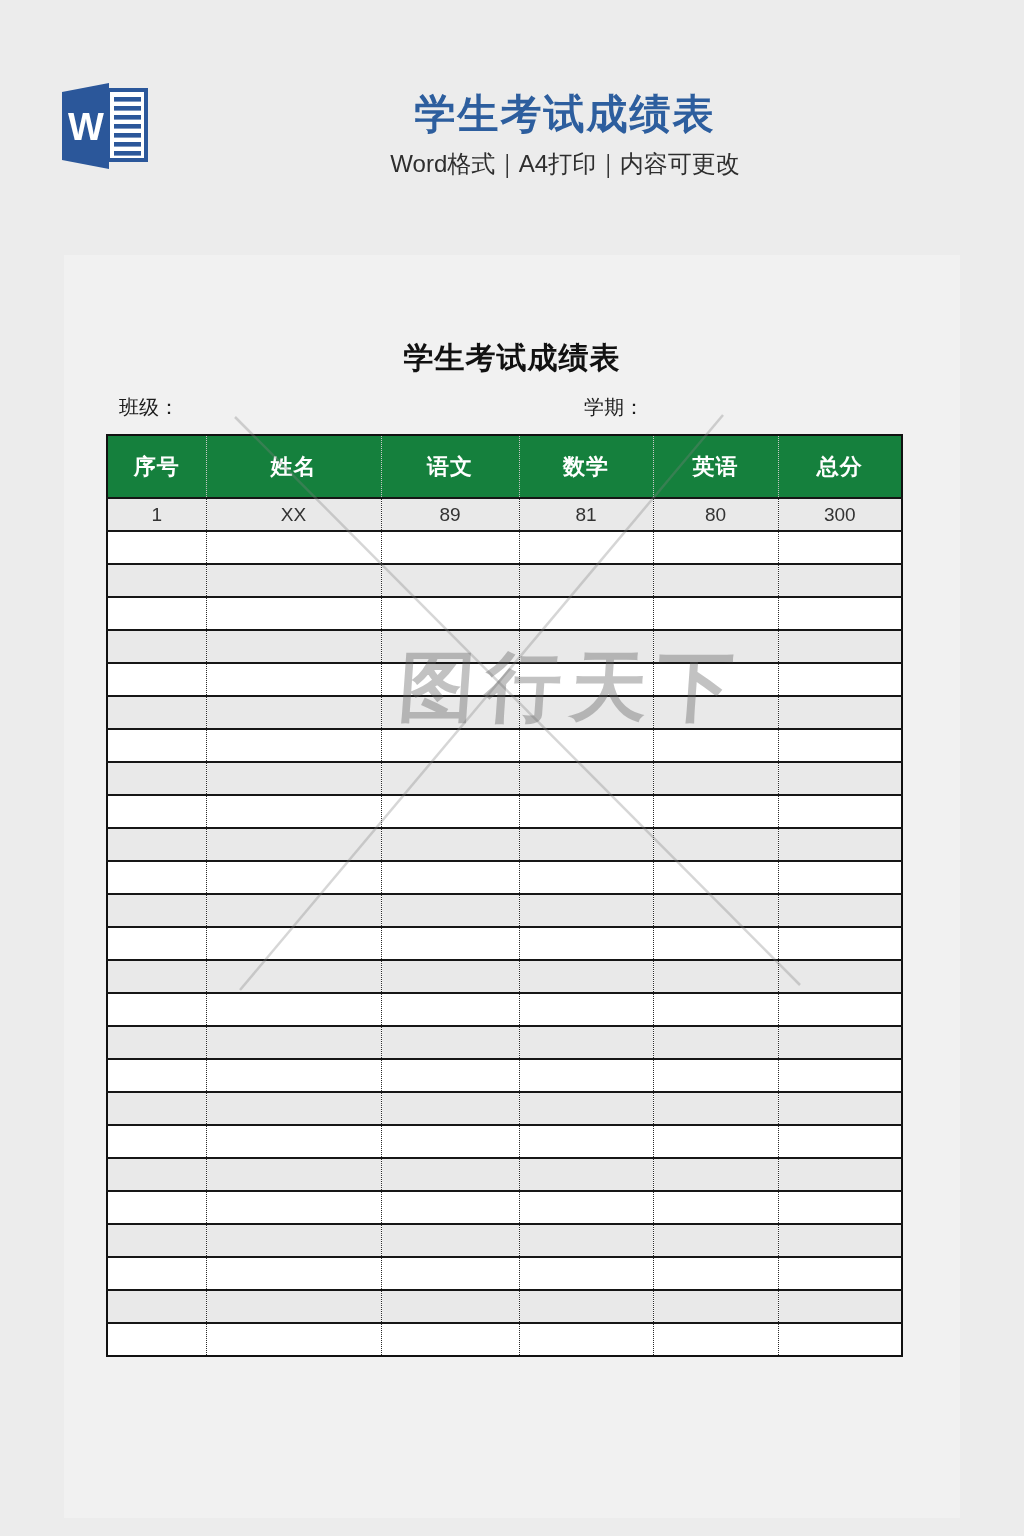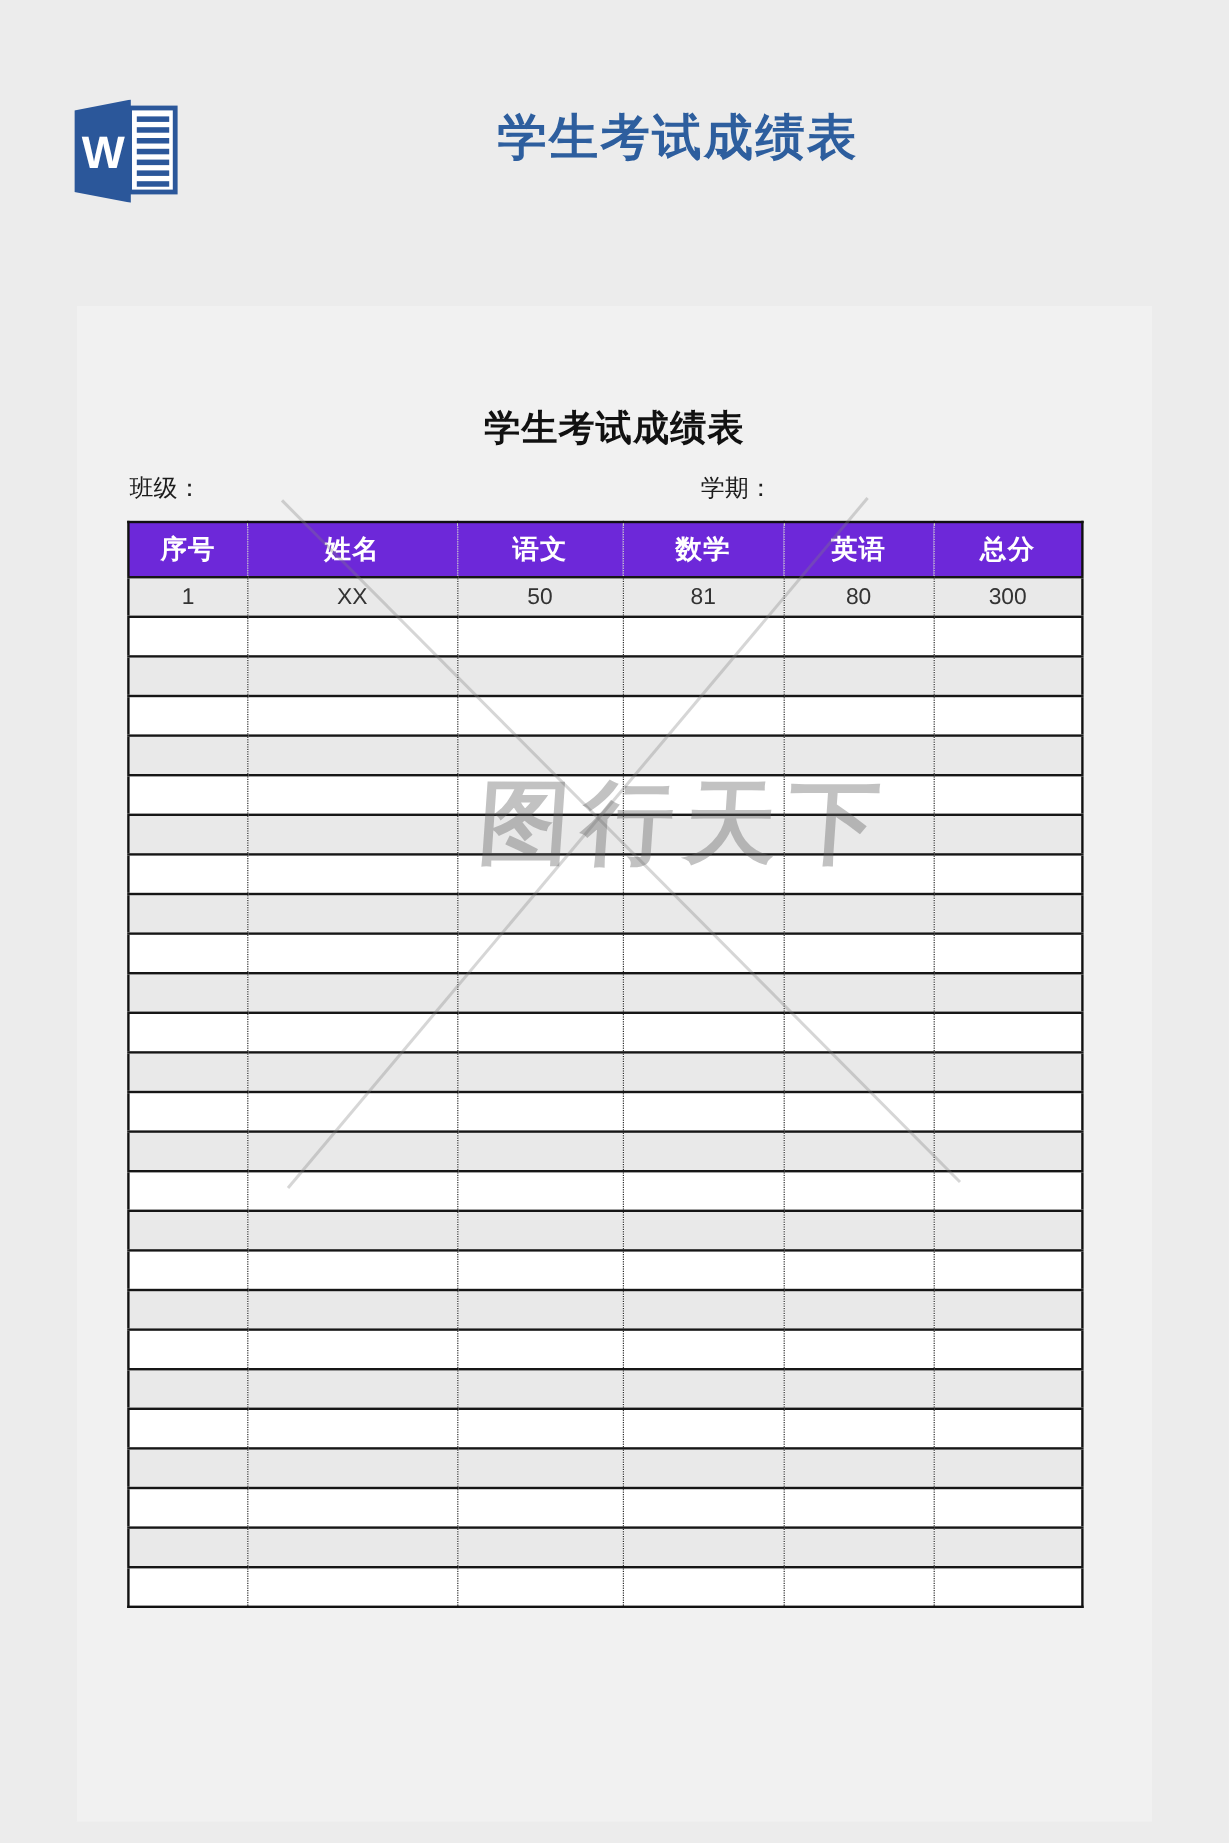--- a/index.html
+++ b/index.html
@@ -55,39 +55,39 @@
     color: #111;
     letter-spacing: 1px;
   }
   .field-label {
     position: absolute;
     top: 140px;
     font-size: 20px;
     line-height: 24px;
     color: #1c1c1c;
   }
-  .field-class   { left: 44px; }
+  .field-class   { left: 55px; }
   .field-semester{ left: 520px; }
 
   
   .score-table {
     position: absolute;
     left: 42px; top: 179px;
     width: 797px;
     border-collapse: collapse;
     table-layout: fixed;
     background: #ffffff;
     border: 2px solid #111;
   }
   .score-table th {
-    background: #6d28d9;
+    background: #15803d;
     color: #ffffff;
     font-size: 22px;
     font-weight: bold;
-    height: 46px;
+    height: 63px;
     text-align: center;
     vertical-align: middle;
     border-left: 1px dotted #c9c9c9;
     letter-spacing: 1px;
   }
   .score-table th:first-child { border-left: none; }
   .score-table td {
     height: 33px;
     font-size: 19px;
     color: #333;
@@ -143,20 +143,21 @@
       <rect x="52" y="68" width="27" height="4.6"></rect>
     </g>
 
     <polygon points="0,9 47,0 47,86 0,77" fill="#2b579a"></polygon>
     <text x="24" y="57" text-anchor="middle" font-size="38" font-weight="bold" fill="#ffffff" font-family="Liberation Sans, sans-serif">W</text>
   </svg>
 </div>
 
 <div class="banner-text">
   <div class="banner-title">学生考试成绩表</div>
+  <div class="banner-subtitle">Word格式｜A4打印｜内容可更改</div>
 </div>
 
 <div class="page">
 
   <div class="doc-title">学生考试成绩表</div>
 
   <div class="field-label field-class">班级：</div>
   <div class="field-label field-semester">学期：</div>
 
   <table class="score-table">
@@ -175,21 +176,21 @@
         <th>语文</th>
         <th>数学</th>
         <th>英语</th>
         <th>总分</th>
       </tr>
     </thead>
     <tbody>
         <tr class="stripe">
           <td>1</td>
           <td>XX</td>
-          <td>50</td>
+          <td>89</td>
           <td>81</td>
           <td>80</td>
           <td>300</td>
         </tr>
         <tr>
           <td></td>
           <td></td>
           <td></td>
           <td></td>
           <td></td>

